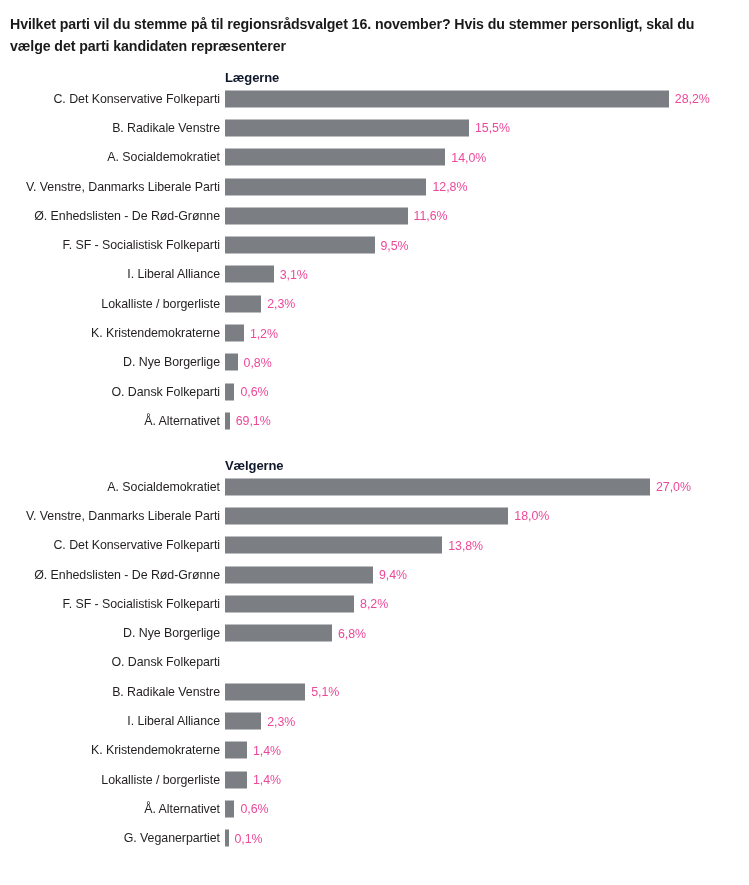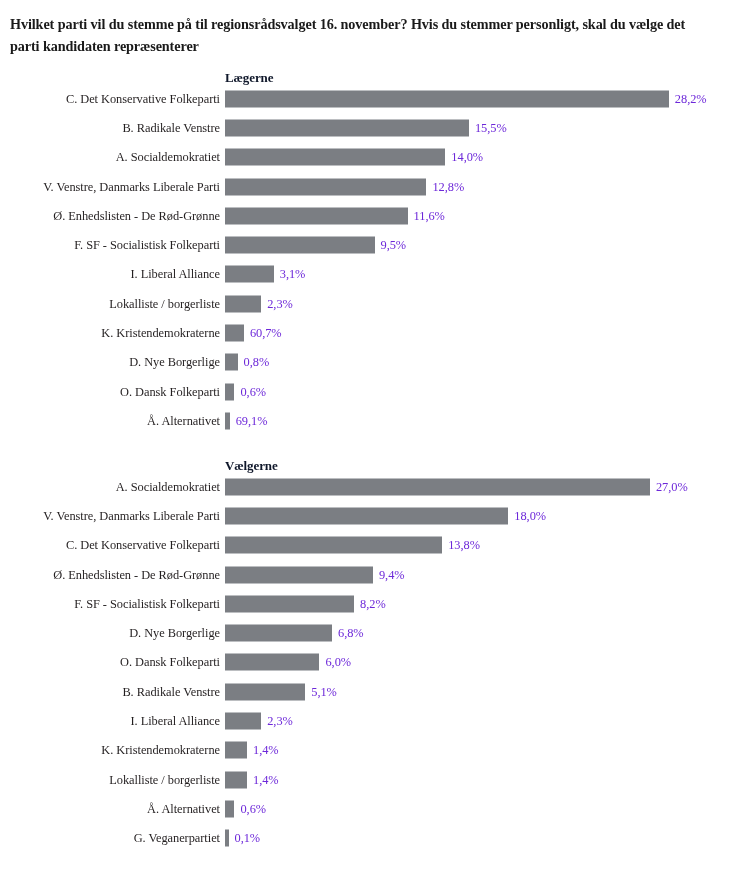--- a/index.html
+++ b/index.html
@@ -15,21 +15,20 @@
     color: #231f20;
     overflow: hidden;
     position: relative;
   }
 
   .page {
     position: relative;
     width: 639px;
     height: 885px;
     padding: 0;
-    font-family: Liberation Serif, serif;
   }
 
   
   .chart-title {
     position: absolute;
     left: 10px;
     top: 14px;
     width: 700px;
     font-size: 14.2px;
     font-weight: bold;
@@ -95,21 +94,21 @@
   }
 
   .bar {
     height: 17px;
     background: #7b7e83;
     flex: 0 0 auto;
   }
 
   .bar-value {
     font-size: 12.4px;
-    color: #6d28d9;
+    color: #ec4899;
     white-space: nowrap;
     margin-left: 6px;
     letter-spacing: -0.05px;
   }
 </style>
 </head>
 <body>
 
 <div class="page">
 
@@ -171,21 +170,21 @@
           <div class="row-label">Lokalliste / borgerliste</div>
           <div class="bar-area">
             <div class="bar" style="width: 36.202px; background: rgb(123, 126, 131);"></div>
             <div class="bar-value">2,3%</div>
           </div>
         </div>
         <div class="row">
           <div class="row-label">K. Kristendemokraterne</div>
           <div class="bar-area">
             <div class="bar" style="width: 18.888px; background: rgb(123, 126, 131);"></div>
-            <div class="bar-value">60,7%</div>
+            <div class="bar-value">1,2%</div>
           </div>
         </div>
         <div class="row">
           <div class="row-label">D. Nye Borgerlige</div>
           <div class="bar-area">
             <div class="bar" style="width: 12.592px; background: rgb(123, 126, 131);"></div>
             <div class="bar-value">0,8%</div>
           </div>
         </div>
         <div class="row">
@@ -245,24 +244,20 @@
         </div>
         <div class="row">
           <div class="row-label">D. Nye Borgerlige</div>
           <div class="bar-area">
             <div class="bar" style="width: 107.032px; background: rgb(123, 126, 131);"></div>
             <div class="bar-value">6,8%</div>
           </div>
         </div>
         <div class="row">
           <div class="row-label">O. Dansk Folkeparti</div>
-          <div class="bar-area">
-            <div class="bar" style="width: 94.44px; background: rgb(123, 126, 131);"></div>
-            <div class="bar-value">6,0%</div>
-          </div>
         </div>
         <div class="row">
           <div class="row-label">B. Radikale Venstre</div>
           <div class="bar-area">
             <div class="bar" style="width: 80.274px; background: rgb(123, 126, 131);"></div>
             <div class="bar-value">5,1%</div>
           </div>
         </div>
         <div class="row">
           <div class="row-label">I. Liberal Alliance</div>

